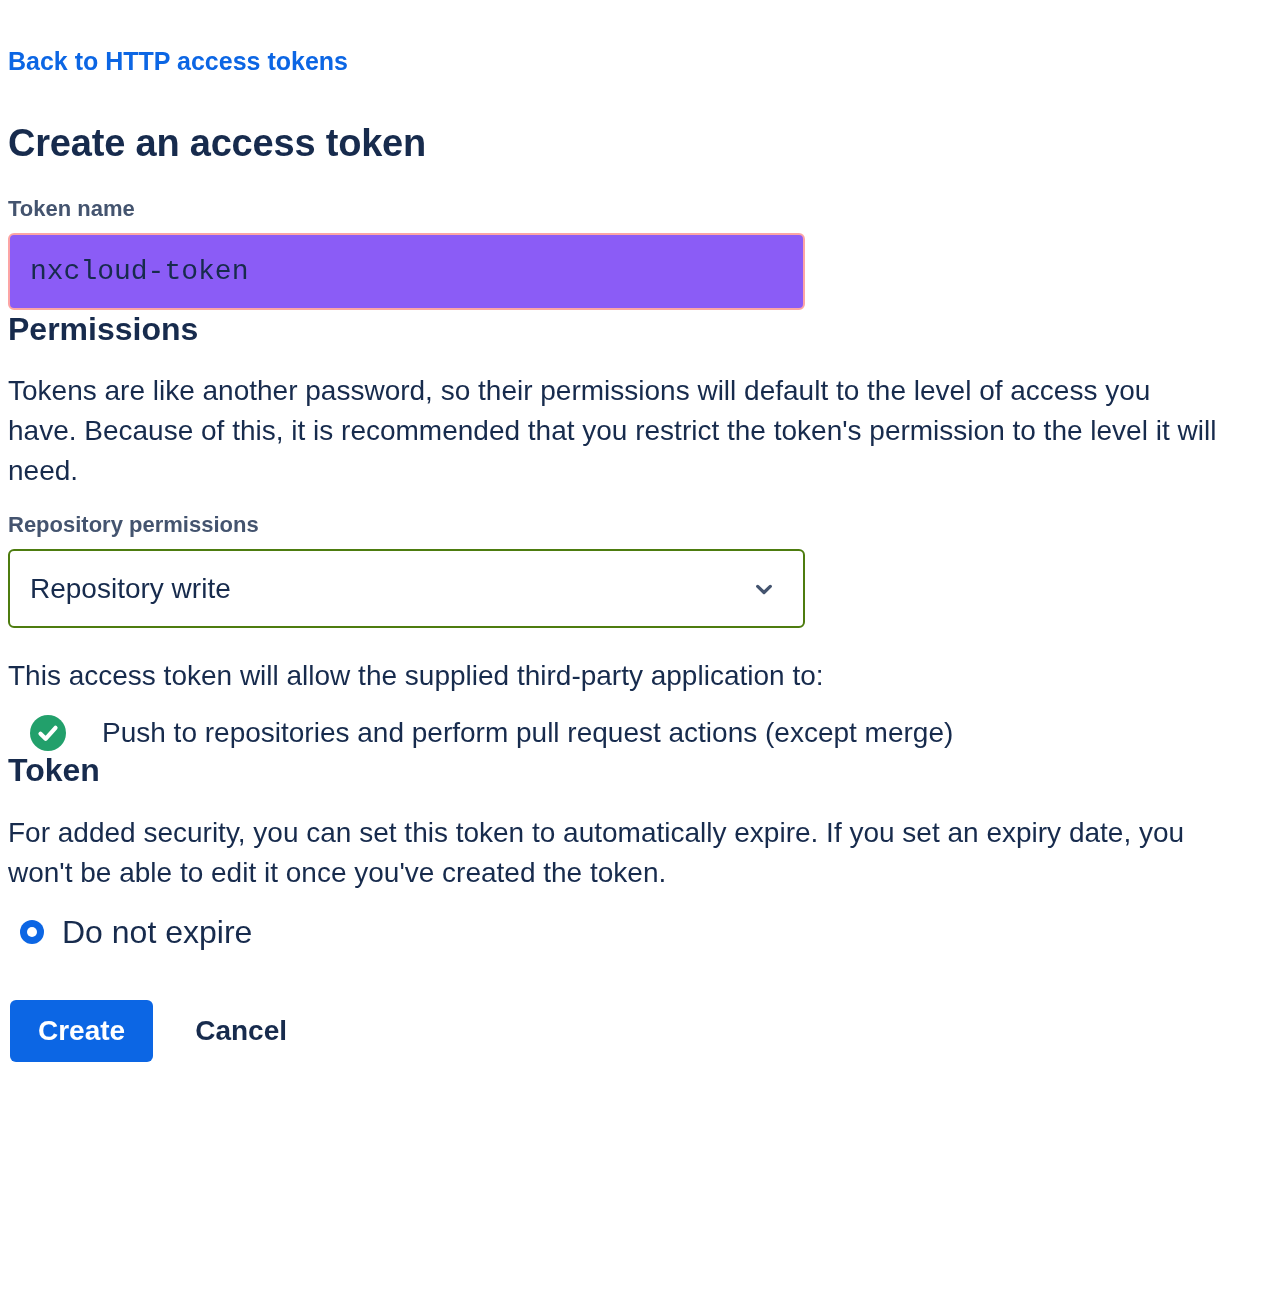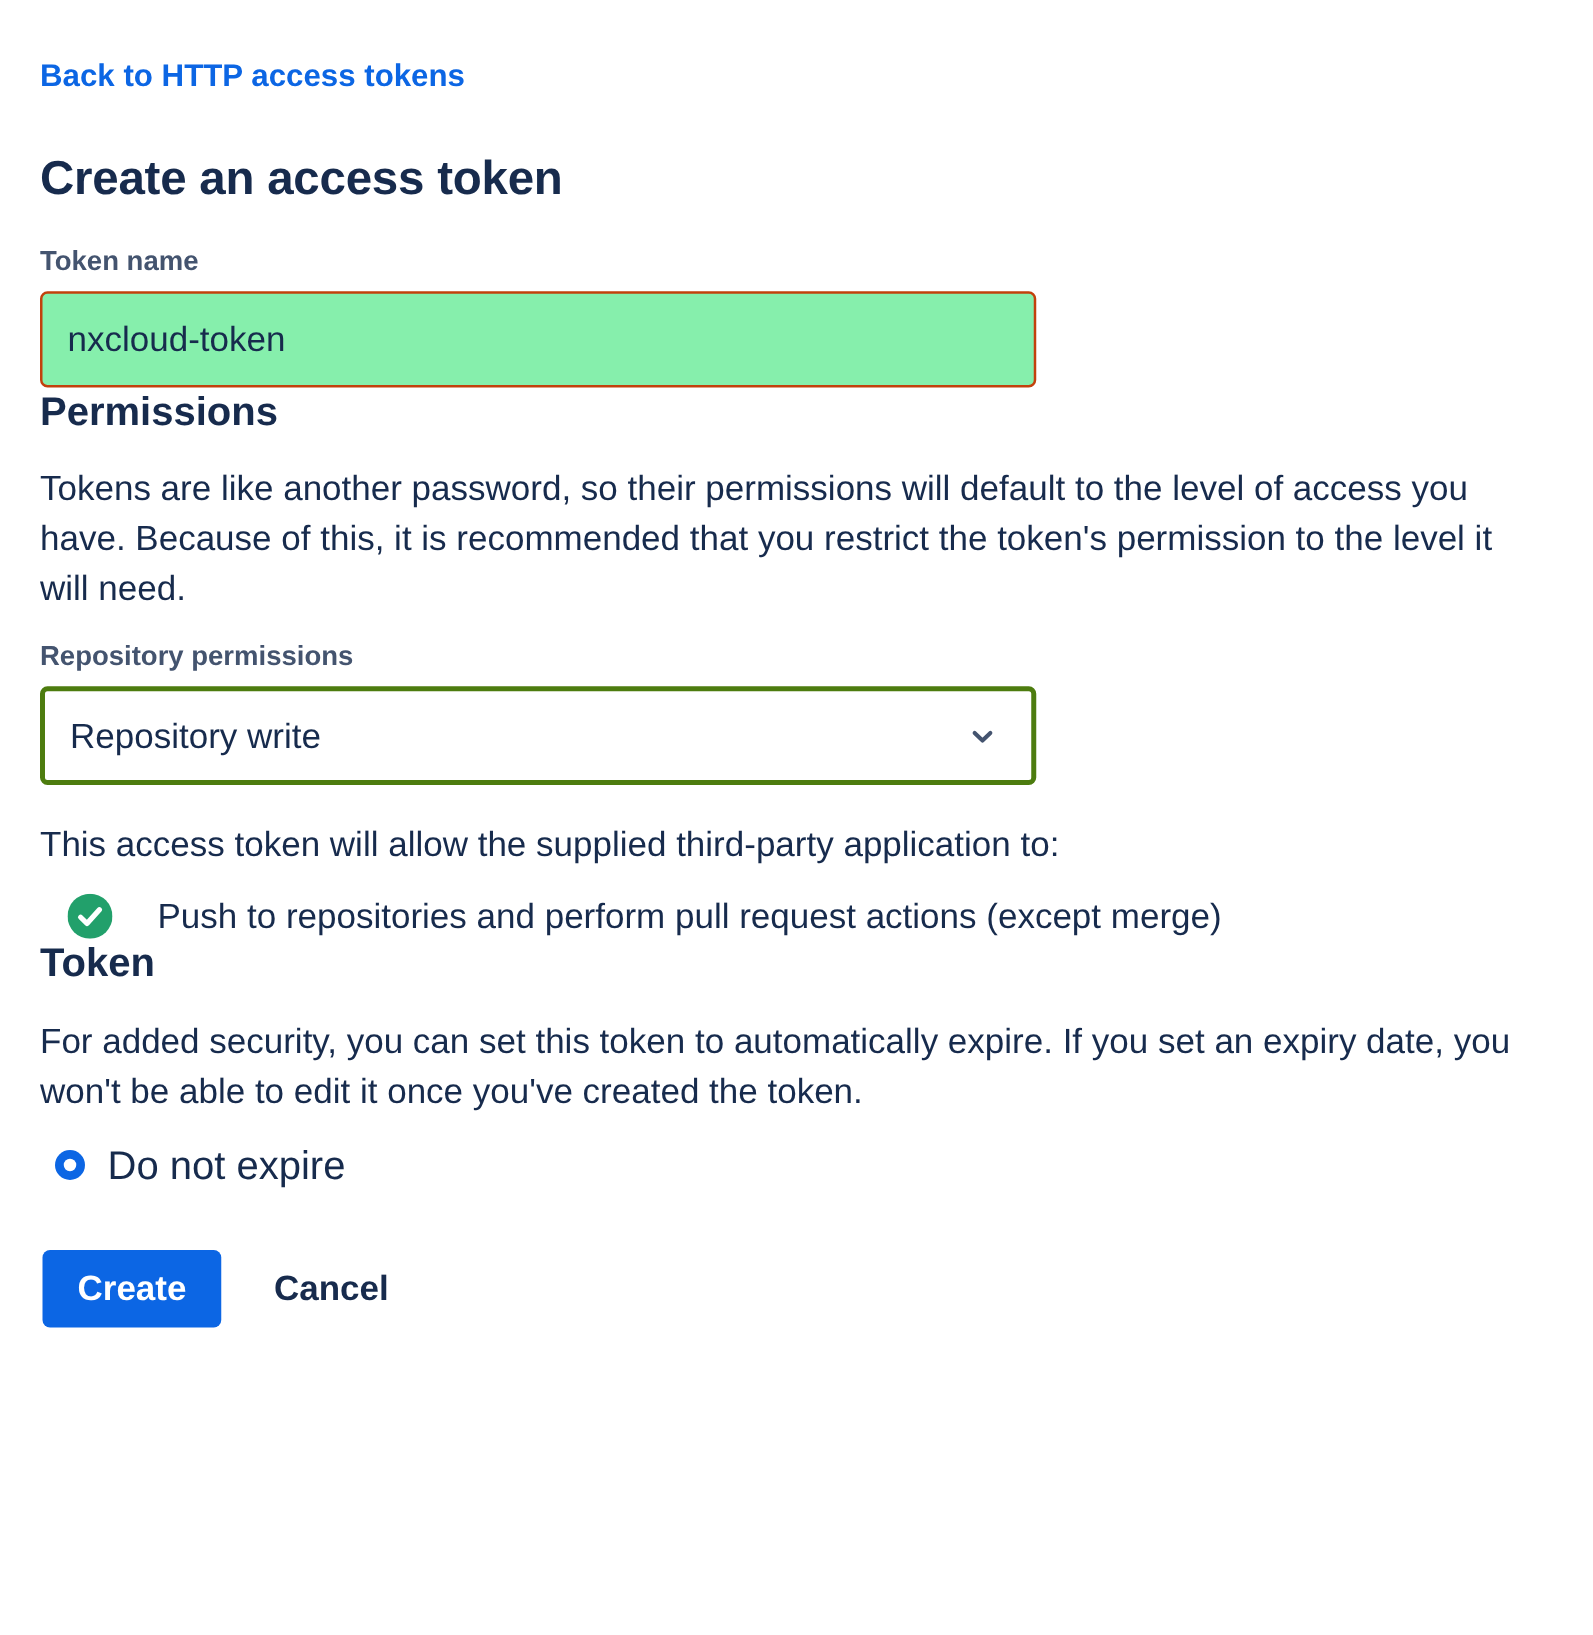--- a/index.html
+++ b/index.html
@@ -12,21 +12,21 @@
     height: 1308px;
     font-family: "Liberation Sans", "DejaVu Sans", sans-serif;
     color: #172B4D;
     box-sizing: border-box;
     overflow: hidden;
   }
   .page {
     box-sizing: border-box;
     width: 1274px;
     height: 1261px;
-    padding: 46px 46px 18px 32px;
+    padding: 46px 46px 18px 8px;
   }
 
   
   .back-link {
     display: inline-block;
     color: #0C66E4;
     font-size: 25px;
     font-weight: 700;
     line-height: 30px;
     text-decoration: none;
@@ -63,27 +63,27 @@
   .token-label { margin-top: 31px; }
   .repo-label  { margin-top: 21px; }
 
   
   .text-input {
     display: block;
     box-sizing: border-box;
     margin-top: 11px;
     width: 797px;
     height: 77px;
-    border: 2px solid #c2410c;
+    border: 2px solid #fca5a5;
     border-radius: 6px;
     padding: 0 20px;
-    font-family: Liberation Sans, sans-serif;
-    font-size: 28px;
-    color: #172B4D;
-    background: #86efac;
+    font-family: Liberation Mono, monospace;
+    font-size: 28px;
+    color: #172B4D;
+    background: #8b5cf6;
     outline: none;
   }
 
   
   .body-text {
     margin: 23px 0 0 0;
     max-width: 1212px;
     font-size: 28px;
     font-weight: 400;
     line-height: 40px;
@@ -91,21 +91,21 @@
   }
   .allow-intro { margin-top: 28px; }
   .expiry-desc { margin-top: 24px; }
 
   
   .select {
     box-sizing: border-box;
     margin-top: 11px;
     width: 797px;
     height: 79px;
-    border: 4px solid #4d7c0f;
+    border: 2px solid #4d7c0f;
     border-radius: 6px;
     background: #ffffff;
     display: flex;
     align-items: center;
     justify-content: space-between;
     padding: 0 26px 0 20px;
     font-size: 28px;
     color: #172B4D;
     cursor: pointer;
   }

